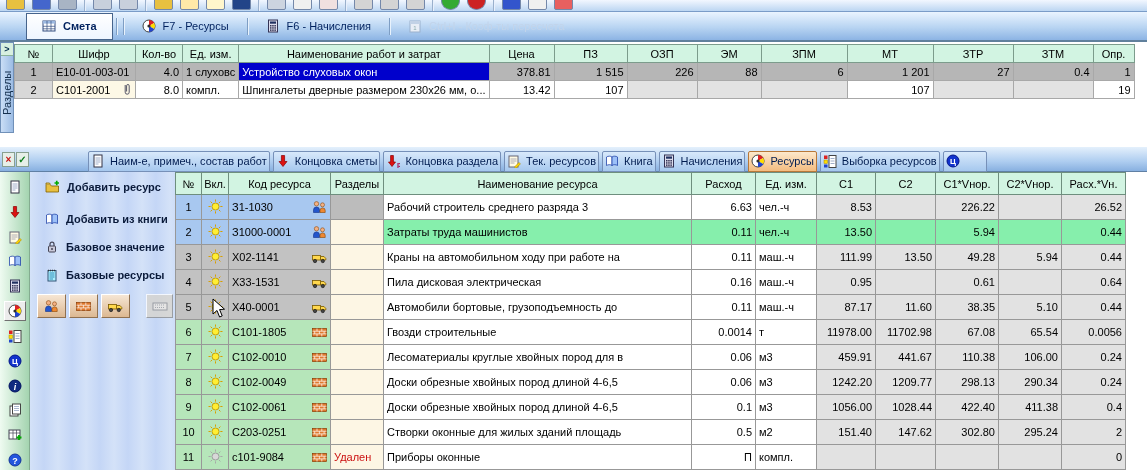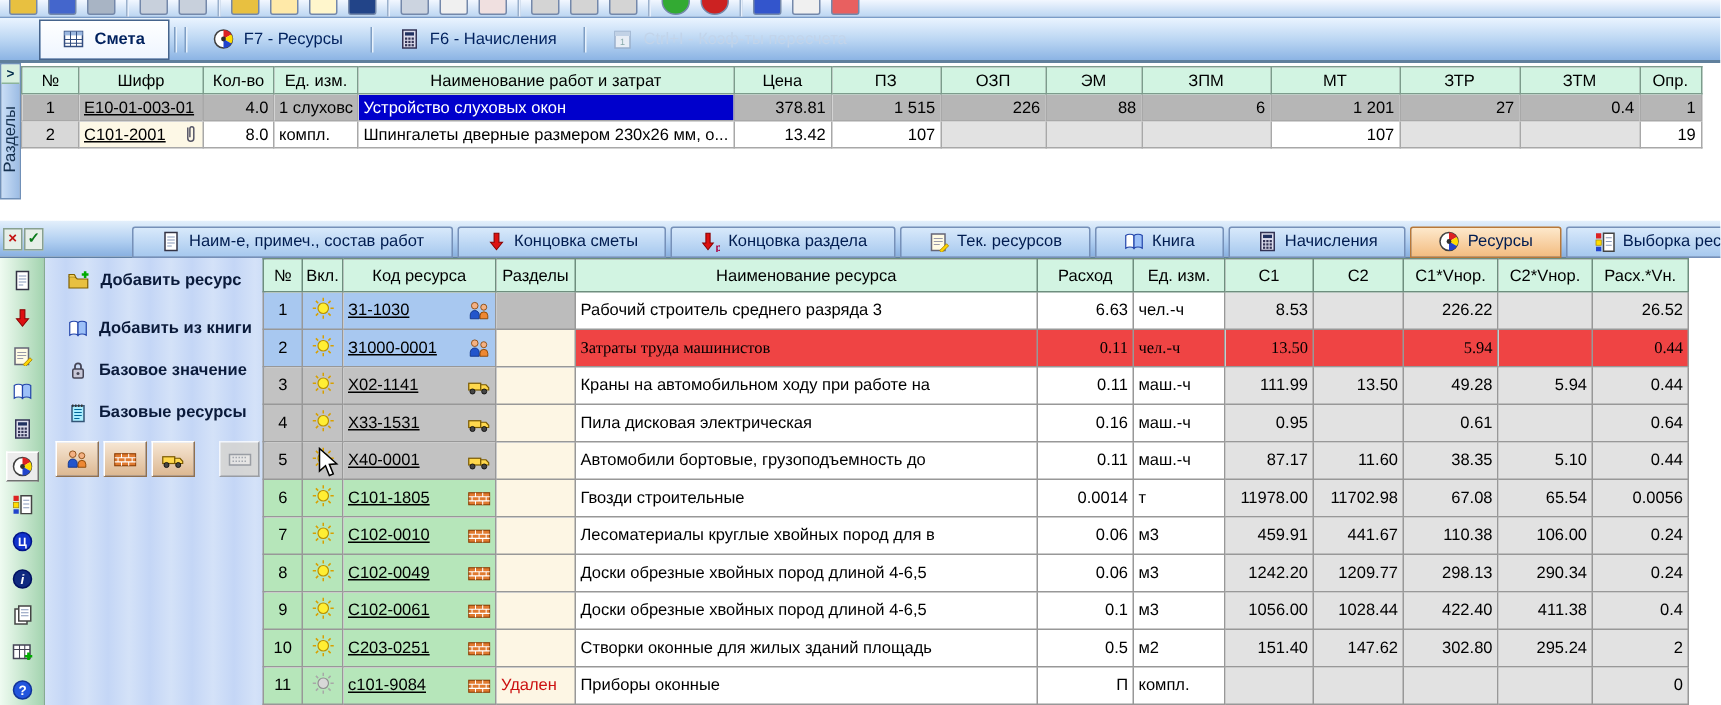--- a/index.html
+++ b/index.html
@@ -36,21 +36,21 @@
   td.hn { background:#d8d8d8; text-align:center; }
   tr.sel td { background:#b6b6b6; border-top:1px dotted #303030; border-bottom:1px dotted #303030; }
   tr.sel td.selname { background:#0000cc; color:#fff; }
 
   
   #panebar { left:0; top:146px; width:1147px; height:26px; background:linear-gradient(#e4f0fc,#aecdf0 60%,#88b0e0); border-top:1px solid #ffffff; border-bottom:1px solid #6080a4; }
   .minibtn { position:absolute; top:5px; width:13px; height:15px; background:#e6efe8; border:1px solid #88a090; font-size:10px; line-height:13px; text-align:center; font-weight:bold; }
   #btnclose { left:2px; color:#c41212; }
   #btnapply { left:16px; color:#0a7a1a; }
   #panetabs { position:absolute; left:88px; top:2px; right:0; height:24px; display:flex; align-items:center; overflow:hidden; }
-  .ptab { display:flex; align-items:center; gap:5px; height:21px; padding:0 18px; background:linear-gradient(#d8e9fb,#a6c8ee); border:1px solid #7690b8; border-radius:2px 2px 0 0; margin-right:3px; color:#001c50; white-space:nowrap; flex:none; }
+  .ptab { display:flex; align-items:center; gap:5px; height:21px; padding:0 2px; background:linear-gradient(#d8e9fb,#a6c8ee); border:1px solid #7690b8; border-radius:2px 2px 0 0; margin-right:3px; color:#001c50; white-space:nowrap; flex:none; }
   .ptab.active { background:linear-gradient(#fde8cb,#f3bc80); border:1px solid #b87838; font-weight:normal; }
   .ptab.partial { width:44px; overflow:hidden; }
 
   
   #iconstrip { left:0; top:172px; width:30px; height:298px; background:linear-gradient(90deg,#effbf1,#a4d4b0); border-right:1px solid #84ac90; display:flex; flex-direction:column; align-items:center; padding-top:5px; gap:5px; }
   .stripbtn { width:22px; height:22px; display:flex; align-items:center; justify-content:center; }
   .stripbtn.active { background:#ececec; border:1px solid; border-color:#ffffff #707070 #707070 #ffffff; }
 
   
   #sidebar { left:30px; top:172px; width:147px; height:298px; background:repeating-linear-gradient(90deg,#d4e2f8 0,#c4d6f6 14px,#d4e2f8 28px); }
@@ -61,23 +61,23 @@
 
   
   #rtable { position:absolute; left:175px; top:172px; }
   #rtable th { height:22px; border-color:#6e8e7e; }
   #rtable td { height:25px; border-color:#989898; }
   td.g-labor { background:#a8c8f0; }
   td.g-machine { background:#c2c2c2; }
   td.g-material { background:#b6e6ba; }
   td.status { background:#fdf6e4; }
   td.status.focus { background:#bcbcbc; }
-  td.shade { background:#ef4444;font-family:Liberation Serif, serif; }
+  td.shade { background:#86efac; }
   .del { color:#cc1111; }
-  .codewrap { display:flex; justify-content:space-between; align-items:center;text-decoration:underline; }
+  .codewrap { display:flex; justify-content:space-between; align-items:center; }
   .icn { display:inline-flex; align-items:center; justify-content:center; flex:none; }
 
   #cursor { left:212px; top:298px; }
 </style>
 </head>
 <body>
 
 <div id="toolbar" class="abs">
     <span class="tbi" style="background: rgb(232, 192, 64);"></span>
     <span class="tbi" style="background: rgb(68, 102, 204);"></span>

